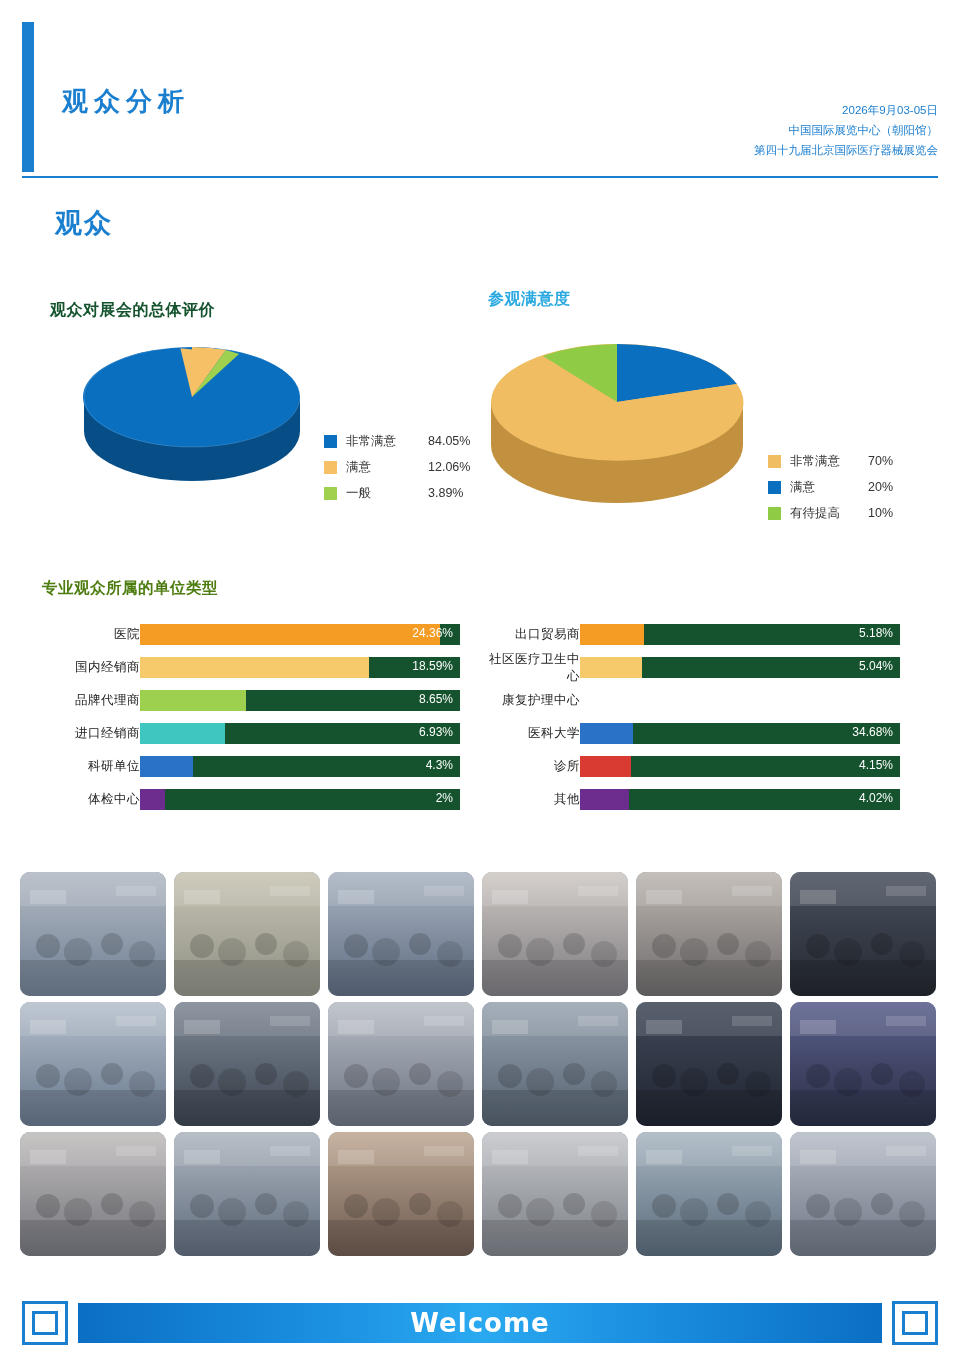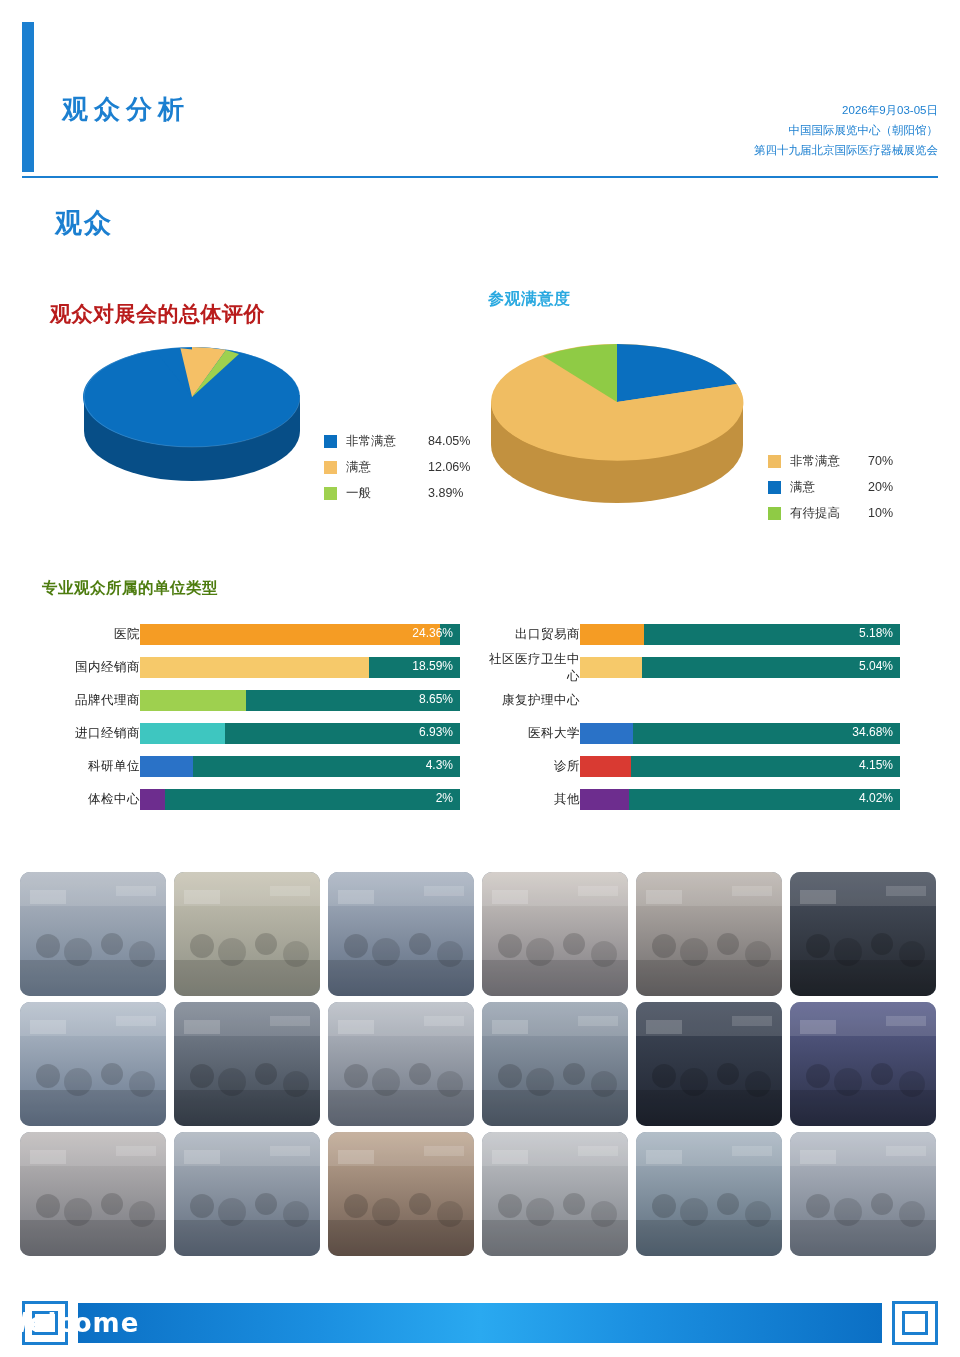--- a/index.html
+++ b/index.html
@@ -23,40 +23,40 @@
     position: absolute; left: 22px; top: 22px; width: 12px; height: 150px;
     background: #1b7fd0;
   }
   .big-number {
     position: absolute; left: 54px; top: 8px;
     font-size: 118px; font-weight: bold; color: #1b7fd0;
     letter-spacing: -4px; line-height: 1;
     font-family: "DejaVu Sans", sans-serif;
   }
   .section-title-cn {
-    position: absolute; left: 62px; top: 92px;
+    position: absolute; left: 62px; top: 84px;
     font-size: 26px; font-weight: bold; color: #1b7fd0;
     letter-spacing: 6px;
   }
   .header-meta {
     position: absolute; right: 22px; top: 100px;
     text-align: right; color: #1b7fd0; font-size: 11.5px; line-height: 1.75;
   }
 
   
   .audience-heading {
     position: absolute; left: 55px; top: 205px;
     font-size: 27px; font-weight: bold; color: #1b7fd0;
     letter-spacing: 2px;
   }
 
   
   .pie1-title {
     position: absolute; left: 50px; top: 300px;
-    font-size: 21px; font-weight: bold; color: #b91c1c;
+    font-size: 16px; font-weight: bold; color: #14532d;
     letter-spacing: 0.5px;
   }
   .pie1-wrap { position: absolute; left: 80px; top: 335px; width: 240px; height: 160px; }
 
   .pie2-title {
     position: absolute; left: 488px; top: 289px;
     font-size: 16px; font-weight: bold; color: #2aa9e0;
     letter-spacing: 0.5px;
   }
   .pie2-wrap { position: absolute; left: 487px; top: 310px; width: 260px; height: 215px; }
@@ -85,21 +85,21 @@
   .bar-col.left { left: 42px; }
   .bar-col.right { left: 482px; }
   .bar-row {
     display: flex; align-items: center; height: 33px; margin-bottom: 0px;
   }
   .bar-label {
     width: 98px; text-align: right; padding-right: 0;
     font-size: 12.5px; color: #222; letter-spacing: 0.5px;
   }
   .bar-track {
-    position: relative; width: 320px; height: 21px; background: #0f766e;
+    position: relative; width: 320px; height: 21px; background: #14532d;
   }
   .bar-fill { position: absolute; left: 0; top: 0; height: 21px; }
   .bar-pct {
     position: absolute; right: 7px; top: 2px;
     font-size: 12px; color: #ffffff; font-weight: normal;
   }
 
   
   .photo-grid {
     position: absolute; left: 20px; top: 872px;
@@ -118,21 +118,21 @@
   .photo .ph-svg { position: absolute; inset: 0; width: 100%; height: 100%; display: block; }
 
   
   .footer { position: absolute; left: 0; bottom: 0; width: 960px; height: 68px; }
   .footer-band {
     position: absolute; left: 78px; top: 14px; width: 804px; height: 40px;
     background: linear-gradient(90deg, #0b6fc4 0%, #1b8fe0 30%, #2aa9f0 50%, #1b8fe0 70%, #0b6fc4 100%);
   }
   .footer-text {
     position: absolute; left: 0; top: 14px; width: 960px; height: 24px;
-    line-height: 40px; 
+    line-height: 40px; text-align: center;
     color: #ffffff; font-size: 26px; font-weight: bold; letter-spacing: 1px;
     font-family: "DejaVu Sans", sans-serif;
   }
   .footer-mark {
     position: absolute; top: 12px; width: 46px; height: 44px;
     border: 3px solid #1b7fd0;
   }
   .footer-mark.left { left: 22px; }
   .footer-mark.right { right: 22px; }
   .footer-mark i {

